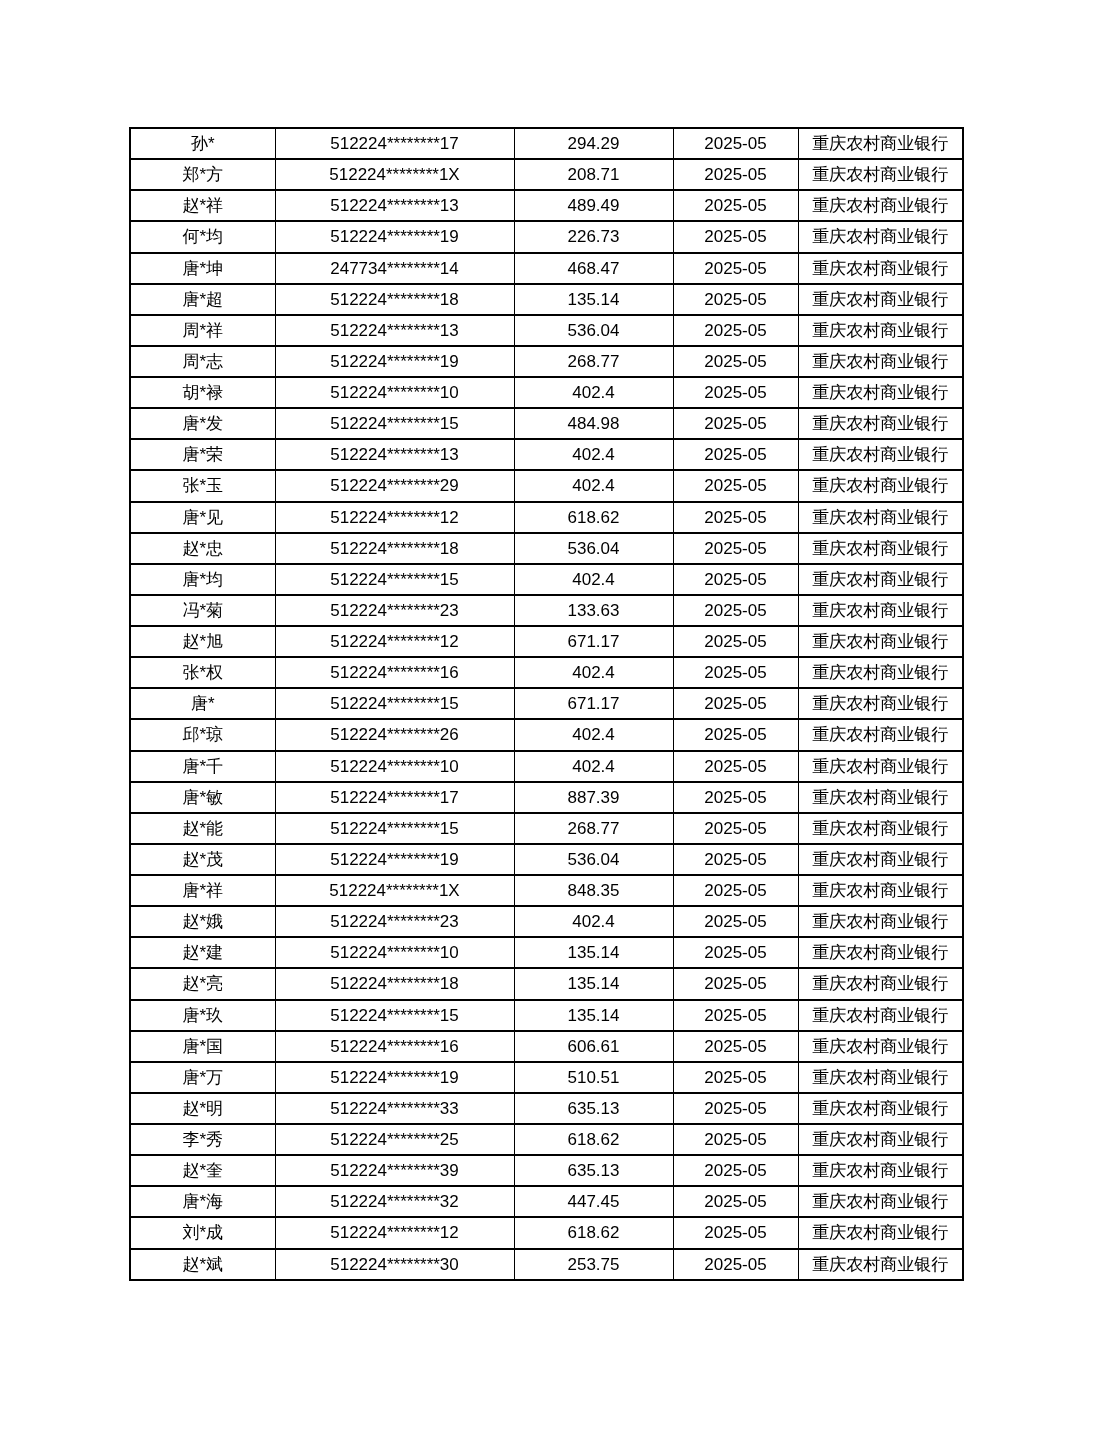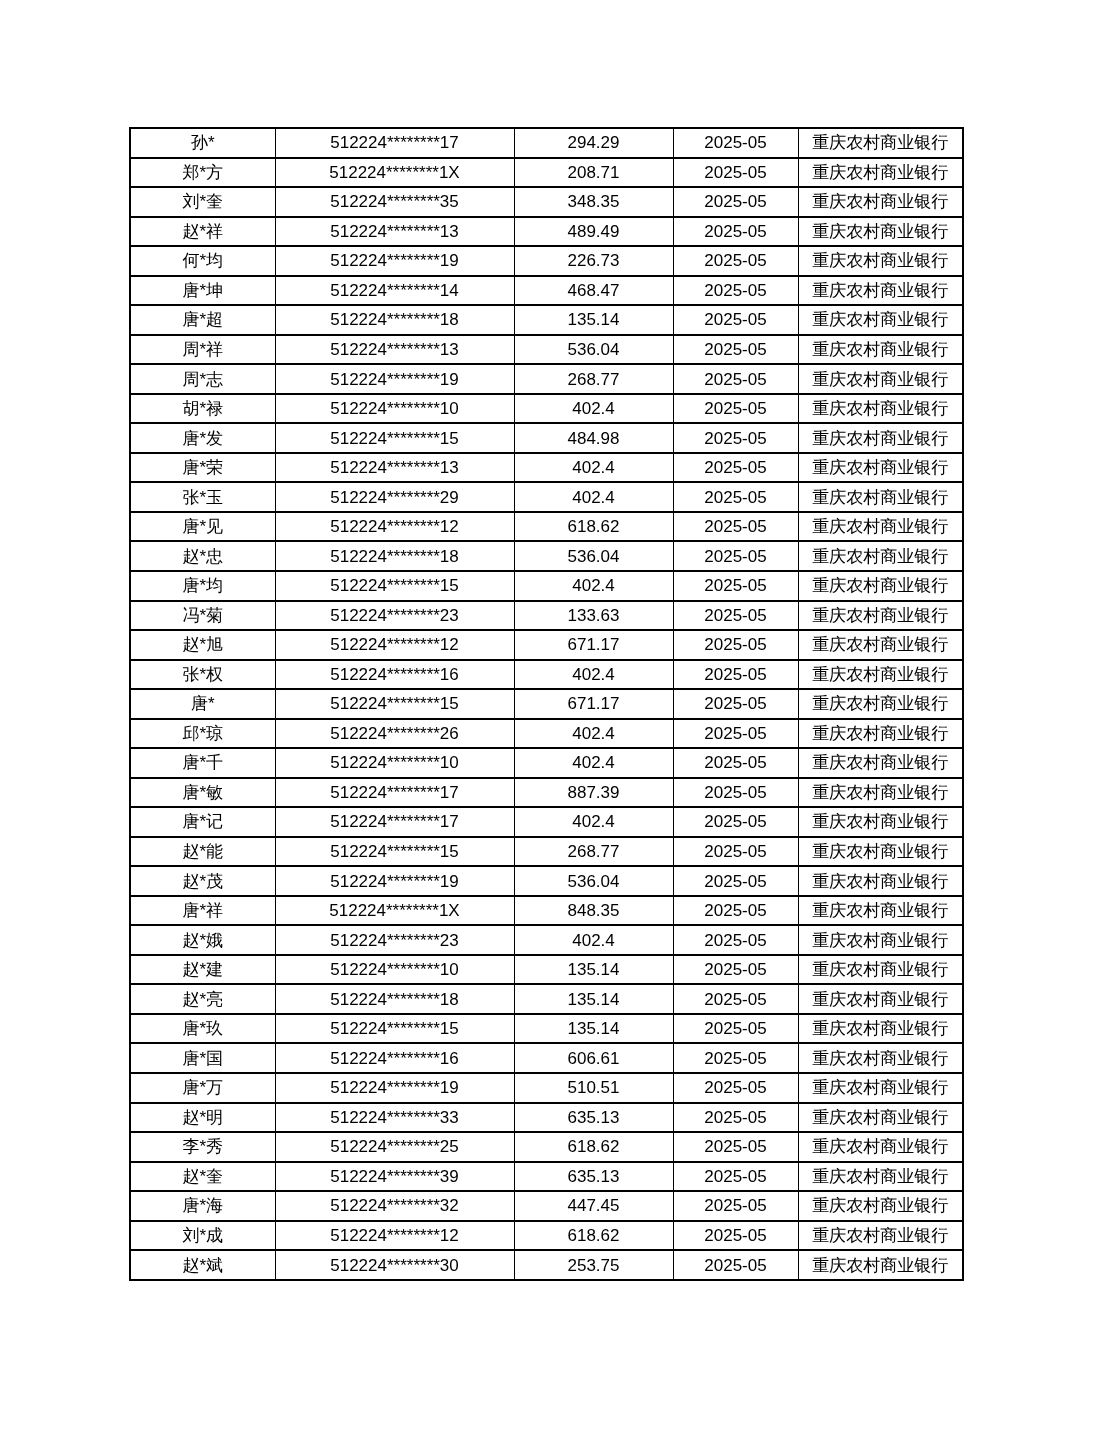--- a/index.html
+++ b/index.html
@@ -66,43 +66,36 @@
           <td>重庆农村商业银行</td>
         </tr>
         <tr>
           <td>郑*方</td>
           <td>512224********1X</td>
           <td>208.71</td>
           <td>2025-05</td>
           <td>重庆农村商业银行</td>
         </tr>
         <tr>
-          <td>刘*奎</td>
-          <td>512224********35</td>
-          <td>348.35</td>
-          <td>2025-05</td>
-          <td>重庆农村商业银行</td>
-        </tr>
-        <tr>
           <td>赵*祥</td>
           <td>512224********13</td>
           <td>489.49</td>
           <td>2025-05</td>
           <td>重庆农村商业银行</td>
         </tr>
         <tr>
           <td>何*均</td>
           <td>512224********19</td>
           <td>226.73</td>
           <td>2025-05</td>
           <td>重庆农村商业银行</td>
         </tr>
         <tr>
           <td>唐*坤</td>
-          <td>512224********14</td>
+          <td>247734********14</td>
           <td>468.47</td>
           <td>2025-05</td>
           <td>重庆农村商业银行</td>
         </tr>
         <tr>
           <td>唐*超</td>
           <td>512224********18</td>
           <td>135.14</td>
           <td>2025-05</td>
           <td>重庆农村商业银行</td>
@@ -209,27 +202,20 @@
           <td>唐*千</td>
           <td>512224********10</td>
           <td>402.4</td>
           <td>2025-05</td>
           <td>重庆农村商业银行</td>
         </tr>
         <tr>
           <td>唐*敏</td>
           <td>512224********17</td>
           <td>887.39</td>
-          <td>2025-05</td>
-          <td>重庆农村商业银行</td>
-        </tr>
-        <tr>
-          <td>唐*记</td>
-          <td>512224********17</td>
-          <td>402.4</td>
           <td>2025-05</td>
           <td>重庆农村商业银行</td>
         </tr>
         <tr>
           <td>赵*能</td>
           <td>512224********15</td>
           <td>268.77</td>
           <td>2025-05</td>
           <td>重庆农村商业银行</td>
         </tr>

